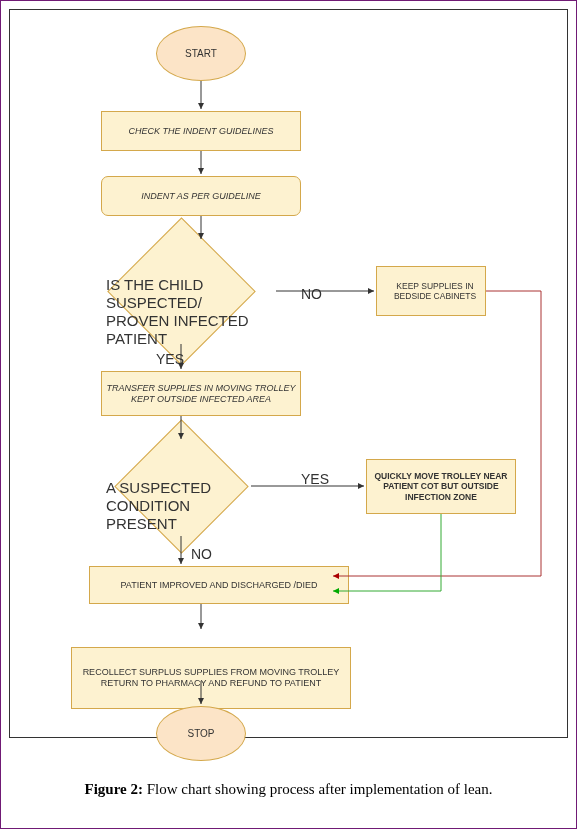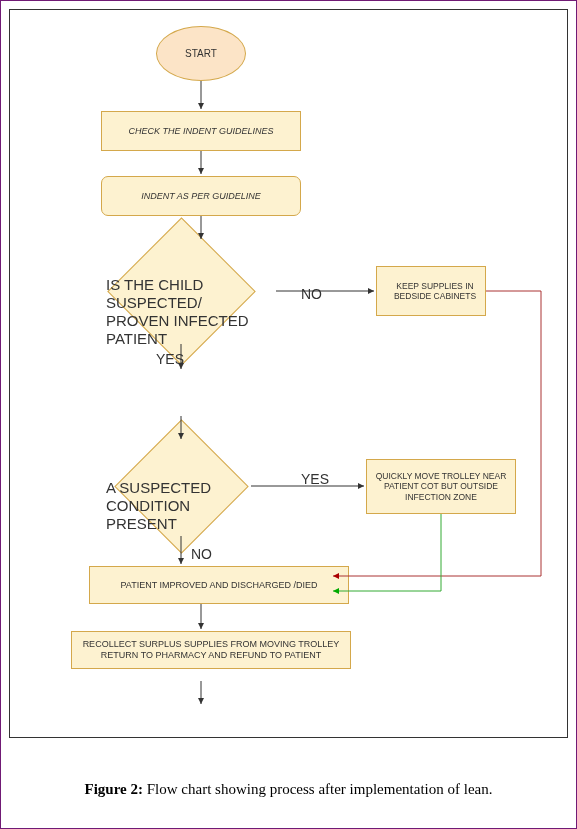--- a/index.html
+++ b/index.html
@@ -117,30 +117,32 @@
 
   <div class="shape process" style="left:100px; top:110px;">CHECK THE INDENT GUIDELINES</div>
 
   <div class="shape process" style="left:100px; top:175px;border-radius:7px;">INDENT AS PER GUIDELINE</div>
 
   <div class="shape decision" style="left:128px; top:238px; width:105px; height:105px;"></div>
   <div class="decision-label" style="left:105px; top:275px;">IS THE CHILD SUSPECTED/ PROVEN INFECTED PATIENT</div>
 
   <div class="shape small-process" style="left:375px; top:265px;">KEEP SUPPLIES IN BEDSIDE CABINETS</div>
 
+  <div class="shape process" style="left:100px; top:370px; height:45px;">TRANSFER SUPPLIES IN MOVING TROLLEY KEPT OUTSIDE INFECTED AREA</div>
 
   <div class="shape decision" style="left:133px; top:438px; width:95px; height:95px;"></div>
   <div class="decision-label" style="left:105px; top:478px;">A SUSPECTED CONDITION PRESENT</div>
 
-  <div class="shape med-process" style="left:365px; top:458px;">QUICKLY MOVE TROLLEY NEAR PATIENT COT BUT OUTSIDE INFECTION ZONE</div>
+  <div class="shape med-process" style="left:365px; top:458px;font-weight:bold;">QUICKLY MOVE TROLLEY NEAR PATIENT COT BUT OUTSIDE INFECTION ZONE</div>
 
   <div class="shape process-wide" style="left:70px; top:565px; height:38px;margin-left:18px;">PATIENT IMPROVED AND DISCHARGED /DIED</div>
 
-  <div class="shape process-wide" style="left:70px; top:630px; height:38px; width:280px;">RECOLLECT SURPLUS SUPPLIES FROM MOVING TROLLEY RETURN TO PHARMACY AND REFUND TO PATIENT</div>
+  <div class="shape process-wide" style="left:70px; top:646px; height:62px; width:280px;">RECOLLECT SURPLUS SUPPLIES FROM MOVING TROLLEY RETURN TO PHARMACY AND REFUND TO PATIENT</div>
 
+  <div class="shape terminator" style="left:155px; top:705px;">STOP</div>
 
   <div class="edge-label" style="left:300px; top:285px;">NO</div>
   <div class="edge-label" style="left:155px; top:350px;">YES</div>
   <div class="edge-label" style="left:300px; top:470px;">YES</div>
   <div class="edge-label" style="left:190px; top:545px;">NO</div>
 
   <svg class="arrows">
     <defs>
       <marker id="ah" markerWidth="8" markerHeight="8" refX="6" refY="3" orient="auto">
         <path d="M0,0 L6,3 L0,6 Z" fill="#333"></path>

